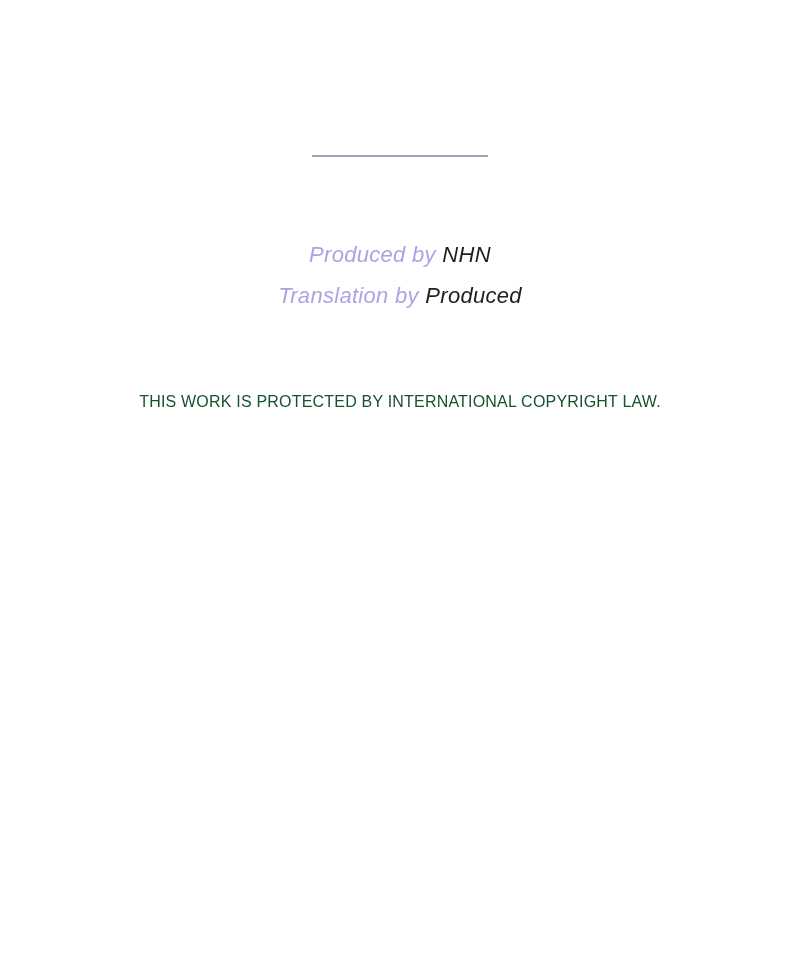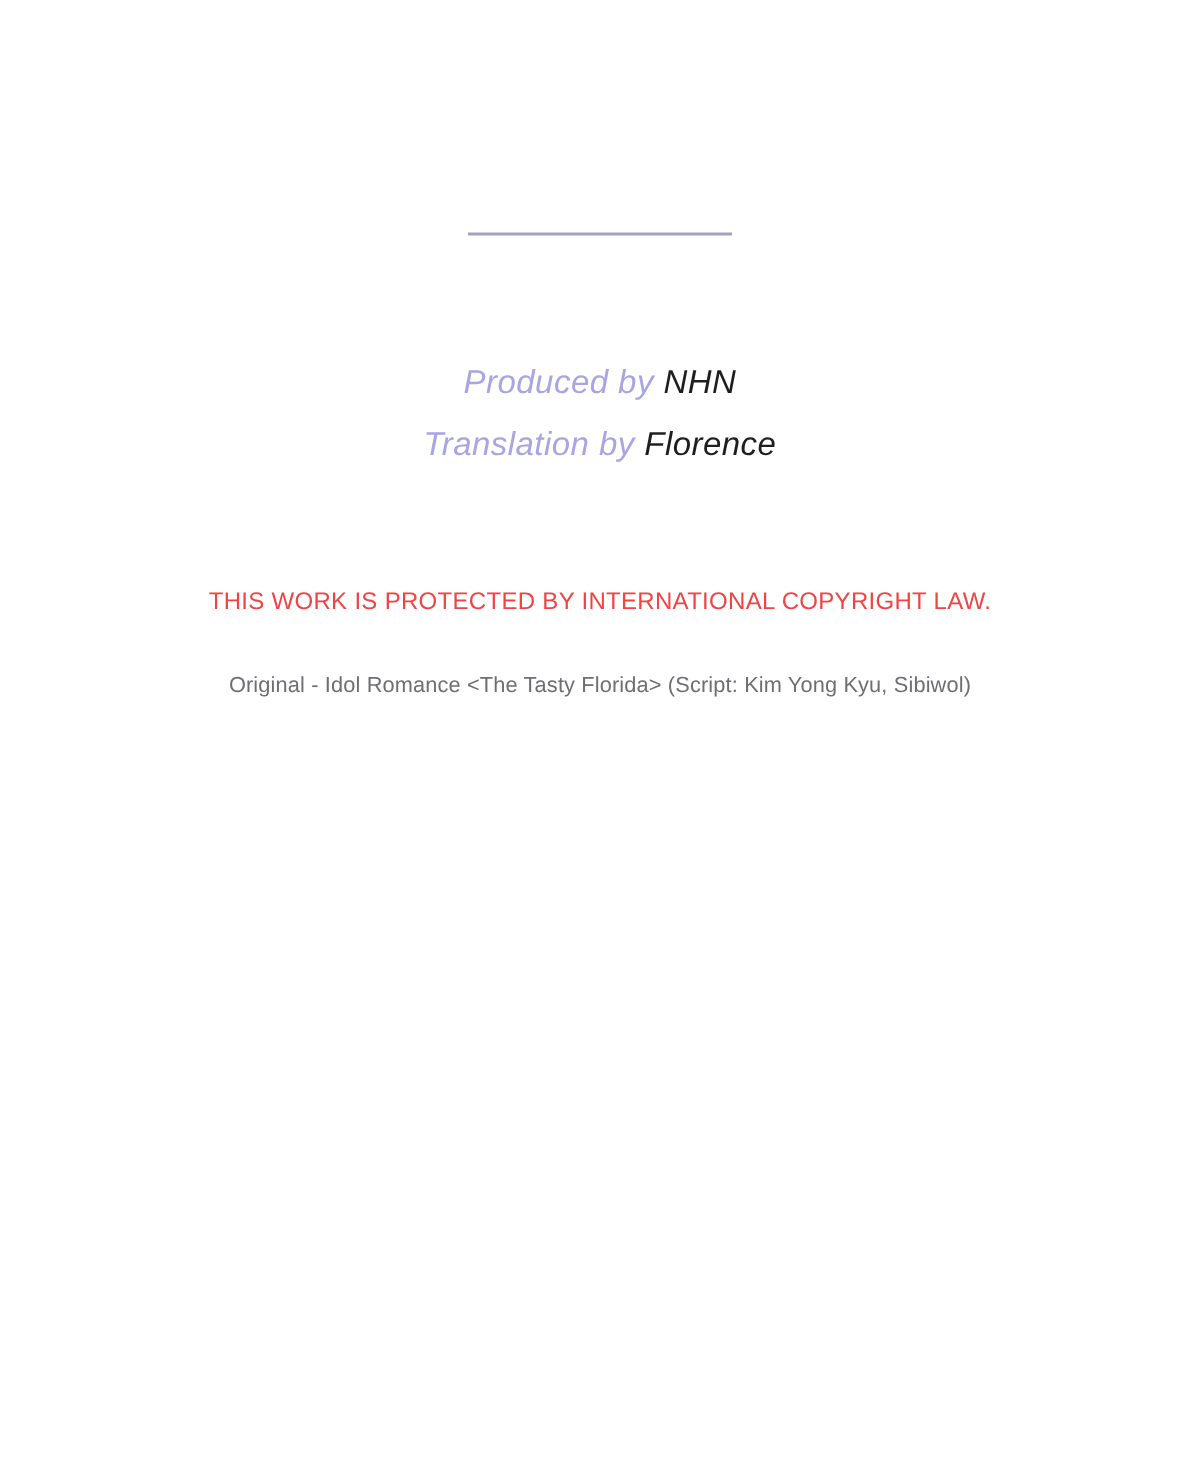--- a/index.html
+++ b/index.html
@@ -40,21 +40,21 @@
   .credit-produced   { top: 240px; }
   .credit-translation{ top: 281px; }
   .notice {
     position: absolute;
     top: 391px;
     left: 0;
     width: 100%;
     text-align: center;
     font-size: 16px;
     line-height: 22px;
-    color: #ef4444;
+    color: #14532d;
     letter-spacing: 0.2px;
   }
   .attribution {
     position: absolute;
     top: 446px;
     left: 0;
     width: 100%;
     text-align: center;
     font-size: 14.5px;
     line-height: 23px;
@@ -69,22 +69,21 @@
 
   <div class="divider"></div>
 
   <div class="credit-line credit-produced">
     <span class="label">Produced by</span>
     <span class="value">NHN</span>
   </div>
 
   <div class="credit-line credit-translation">
     <span class="label">Translation by</span>
-    <span class="value">Florence</span>
+    <span class="value">Produced</span>
   </div>
 
   <div class="notice">THIS WORK IS PROTECTED BY INTERNATIONAL COPYRIGHT LAW.</div>
 
   <div class="attribution">
-    <div>Original - Idol Romance &lt;The Tasty Florida&gt; (Script: Kim Yong Kyu, Sibiwol)</div>
   </div>
 
 </div>
 
 </body></html>

